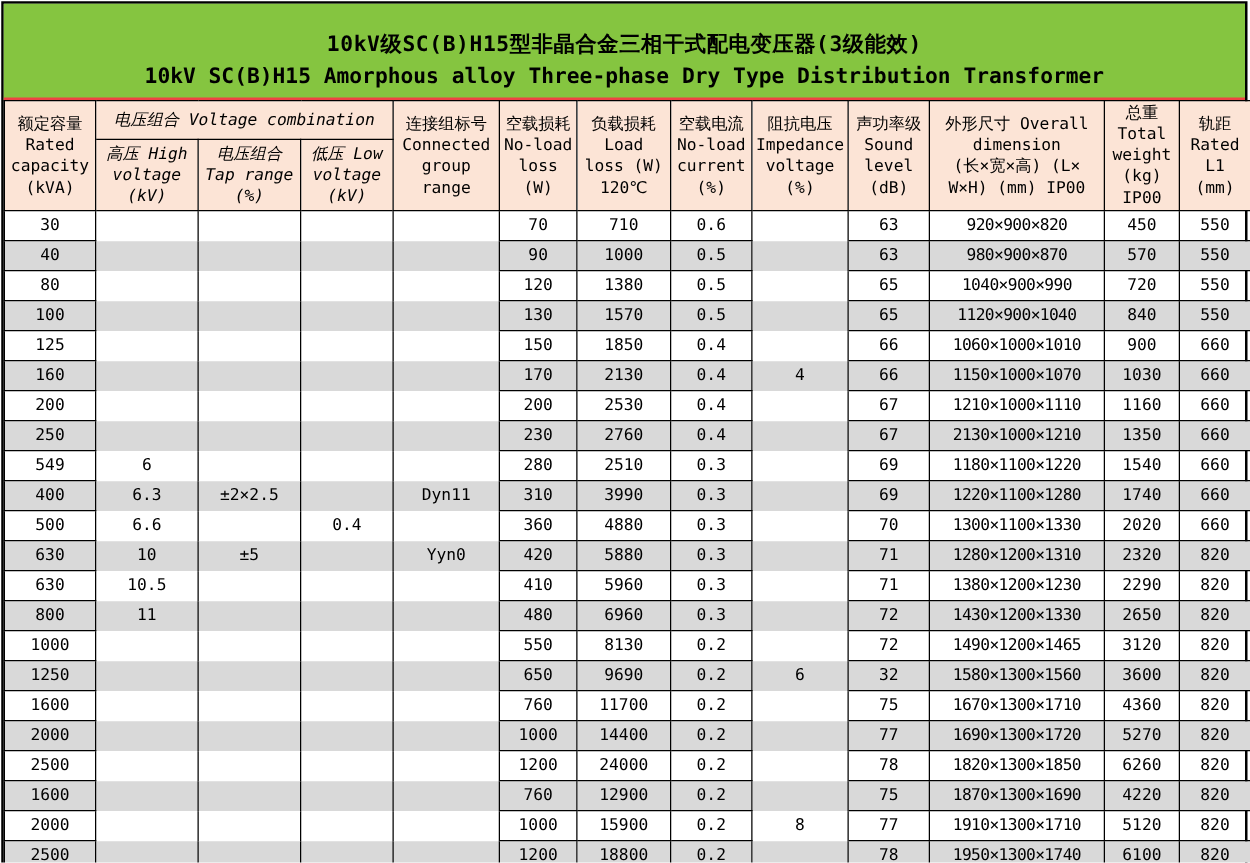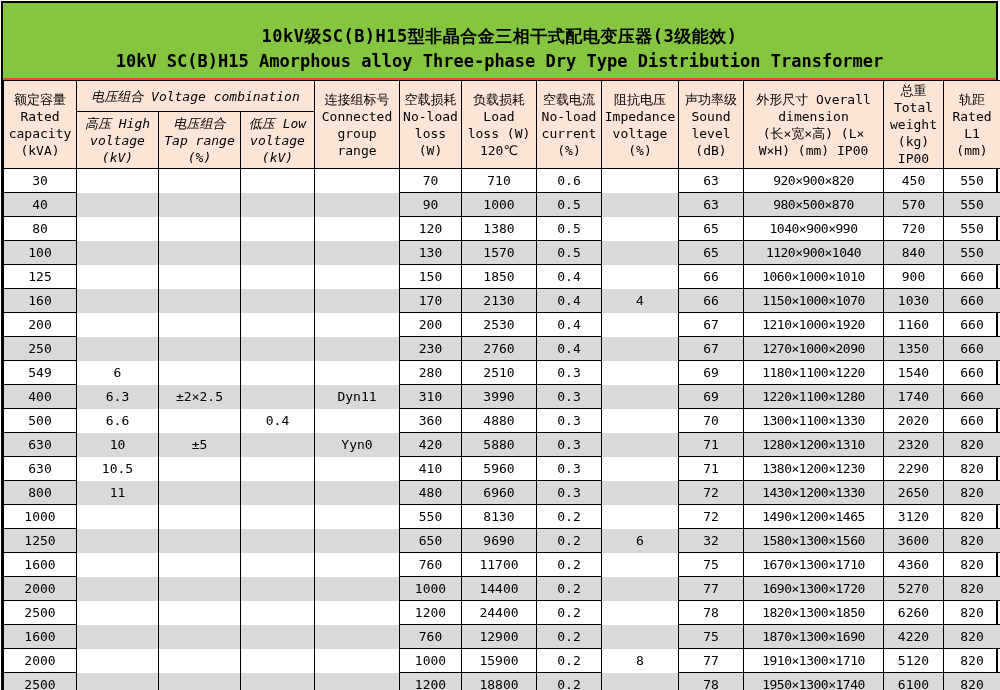--- a/index.html
+++ b/index.html
@@ -145,21 +145,21 @@
           <td>40</td>
           <td class="merged"></td>
           <td class="merged"></td>
           <td class="merged"></td>
           <td class="merged"></td>
           <td>90</td>
           <td>1000</td>
           <td>0.5</td>
           <td class="merged"></td>
           <td>63</td>
-          <td class="dim">980×500×870</td>
+          <td class="dim">980×900×870</td>
           <td>570</td>
           <td>550</td>
         </tr>
         <tr>
           <td>80</td>
           <td class="merged"></td>
           <td class="merged"></td>
           <td class="merged"></td>
           <td class="merged"></td>
           <td>120</td>
@@ -220,36 +220,36 @@
           <td>200</td>
           <td class="merged"></td>
           <td class="merged"></td>
           <td class="merged"></td>
           <td class="merged"></td>
           <td>200</td>
           <td>2530</td>
           <td>0.4</td>
           <td class="merged"></td>
           <td>67</td>
-          <td class="dim">1210×1000×1920</td>
+          <td class="dim">1210×1000×1110</td>
           <td>1160</td>
           <td>660</td>
         </tr>
         <tr>
           <td>250</td>
           <td class="merged"></td>
           <td class="merged"></td>
           <td class="merged"></td>
           <td class="merged"></td>
           <td>230</td>
           <td>2760</td>
           <td>0.4</td>
           <td class="merged"></td>
           <td>67</td>
-          <td class="dim">1270×1000×2090</td>
+          <td class="dim">2130×1000×1210</td>
           <td>1350</td>
           <td>660</td>
         </tr>
         <tr>
           <td>549</td>
           <td class="merged">6</td>
           <td class="merged"></td>
           <td class="merged"></td>
           <td class="merged"></td>
           <td>280</td>
@@ -396,21 +396,21 @@
           <td>5270</td>
           <td>820</td>
         </tr>
         <tr>
           <td>2500</td>
           <td class="merged"></td>
           <td class="merged"></td>
           <td class="merged"></td>
           <td class="merged"></td>
           <td>1200</td>
-          <td>24400</td>
+          <td>24000</td>
           <td>0.2</td>
           <td class="merged"></td>
           <td>78</td>
           <td class="dim">1820×1300×1850</td>
           <td>6260</td>
           <td>820</td>
         </tr>
         <tr>
           <td>1600</td>
           <td class="merged"></td>

